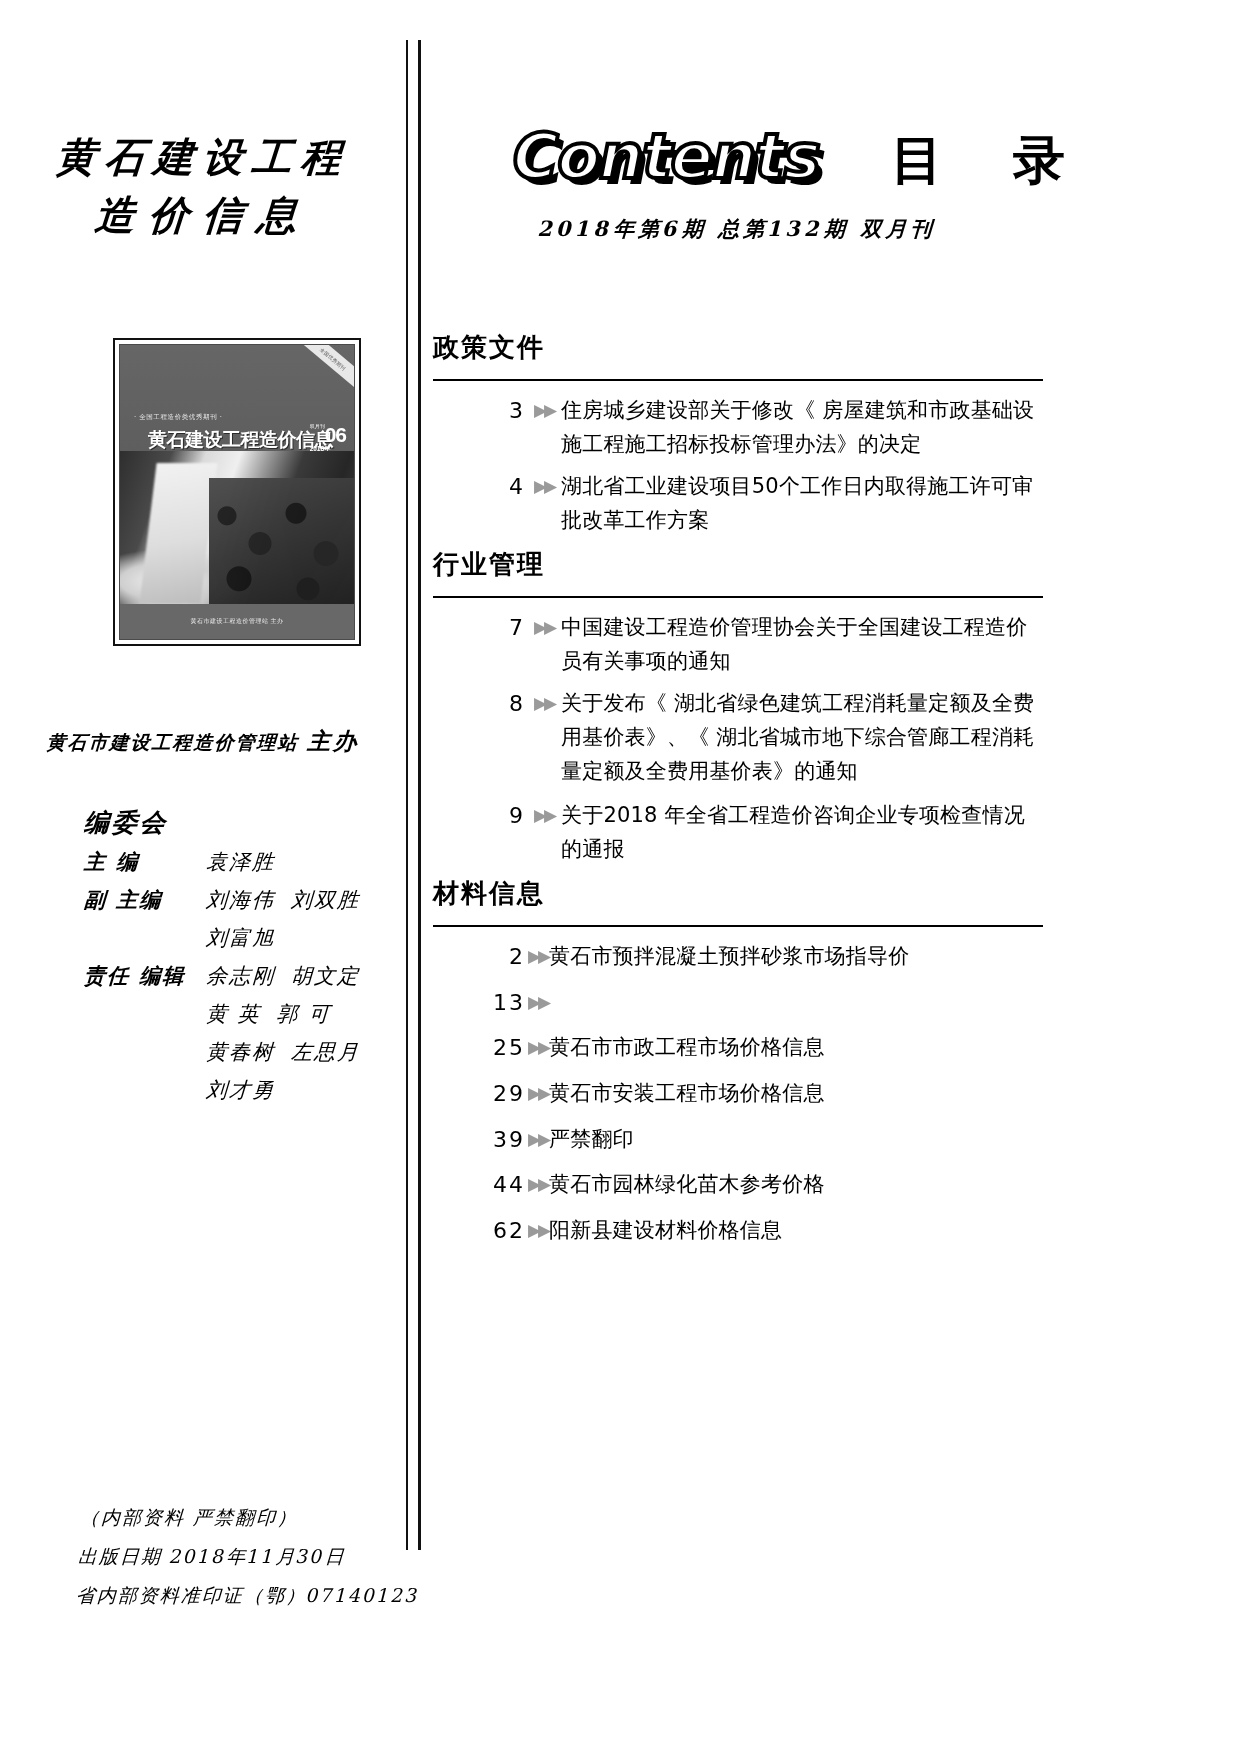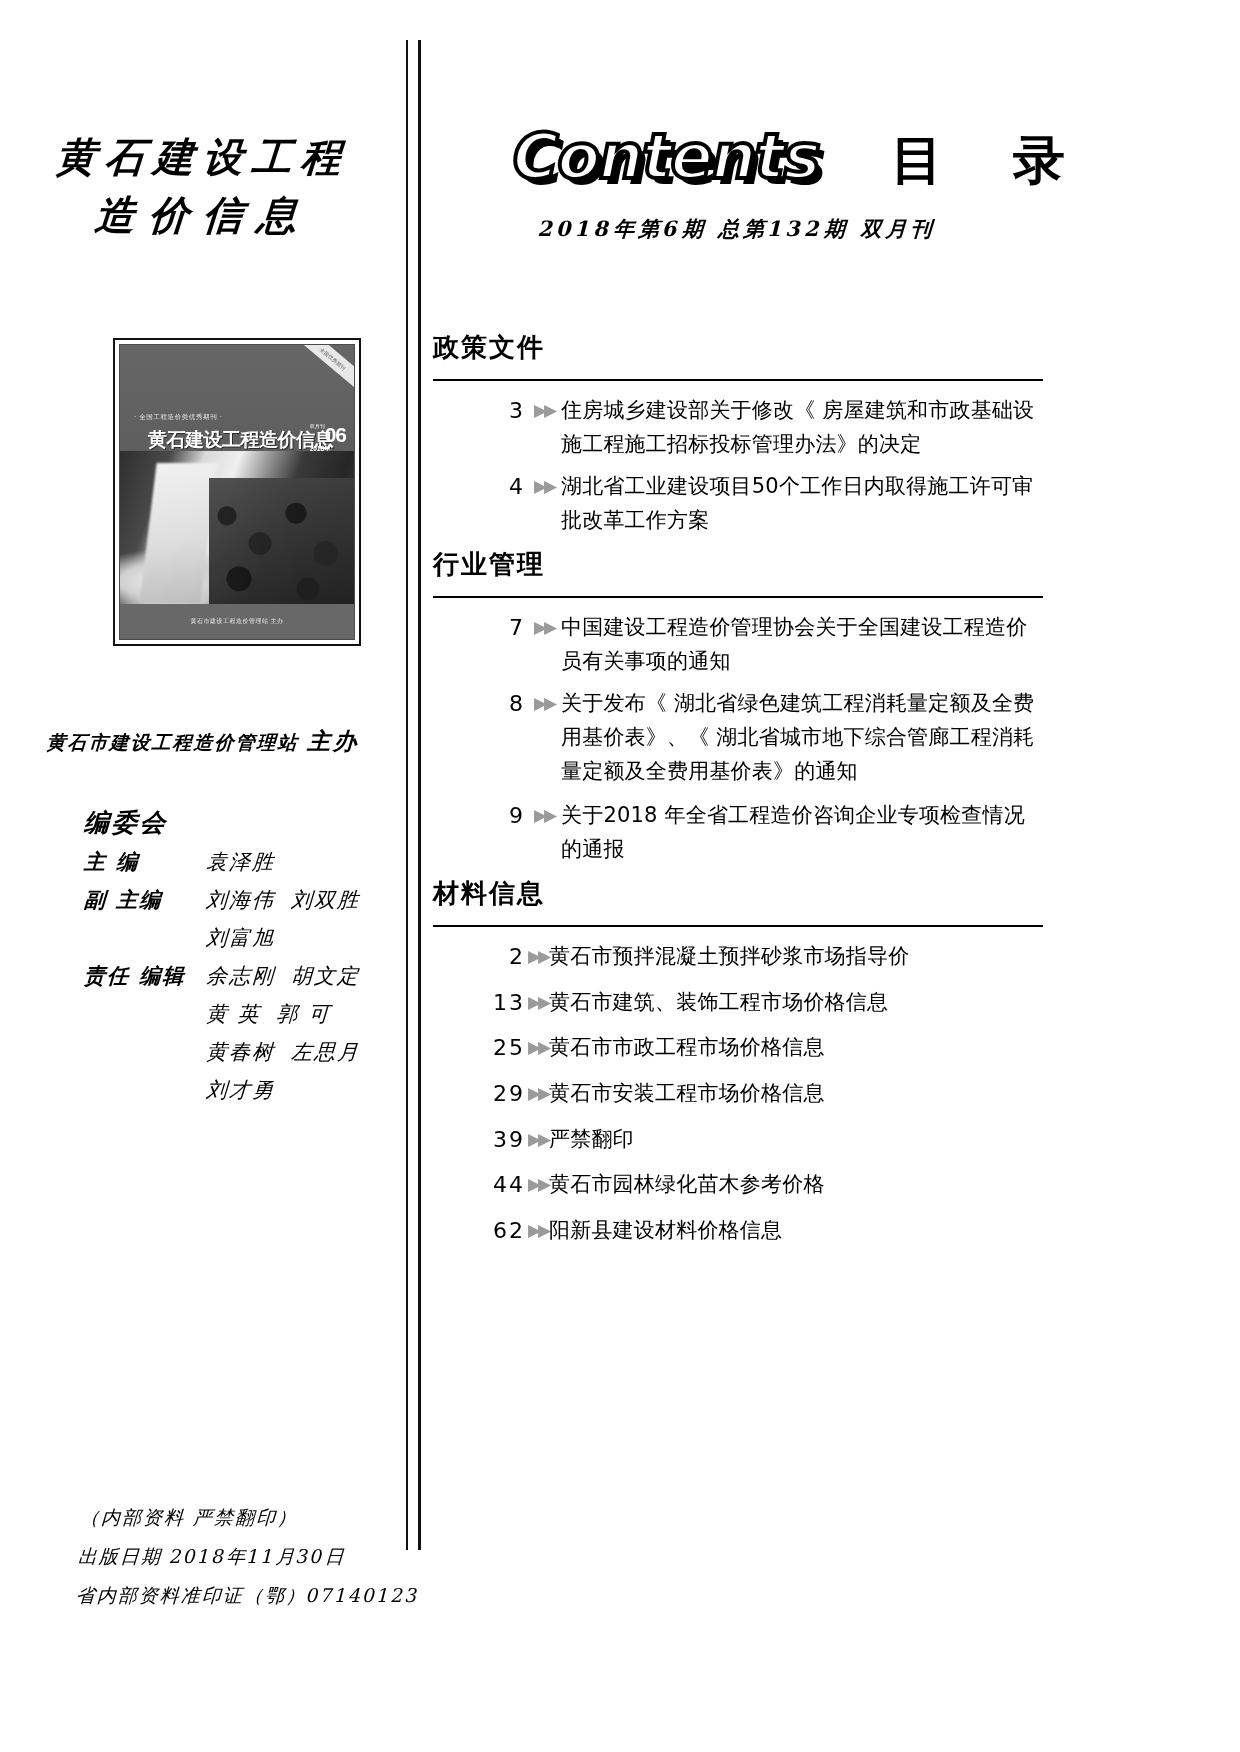--- a/index.html
+++ b/index.html
@@ -358,21 +358,20 @@
         <div class="sec sec-dense">
           <div class="sec-head">材料信息</div>
           <div class="entry">
             <span class="pg">2</span>
             <span class="arrow">▶▶</span>
             <span class="txt">黄石市预拌混凝土预拌砂浆市场指导价</span>
           </div>
           <div class="entry">
             <span class="pg">13</span>
             <span class="arrow">▶▶</span>
-            <span class="txt">黄石市建筑、装饰工程市场价格信息</span>
           </div>
           <div class="entry">
             <span class="pg">25</span>
             <span class="arrow">▶▶</span>
             <span class="txt">黄石市市政工程市场价格信息</span>
           </div>
           <div class="entry">
             <span class="pg">29</span>
             <span class="arrow">▶▶</span>
             <span class="txt">黄石市安装工程市场价格信息</span>

